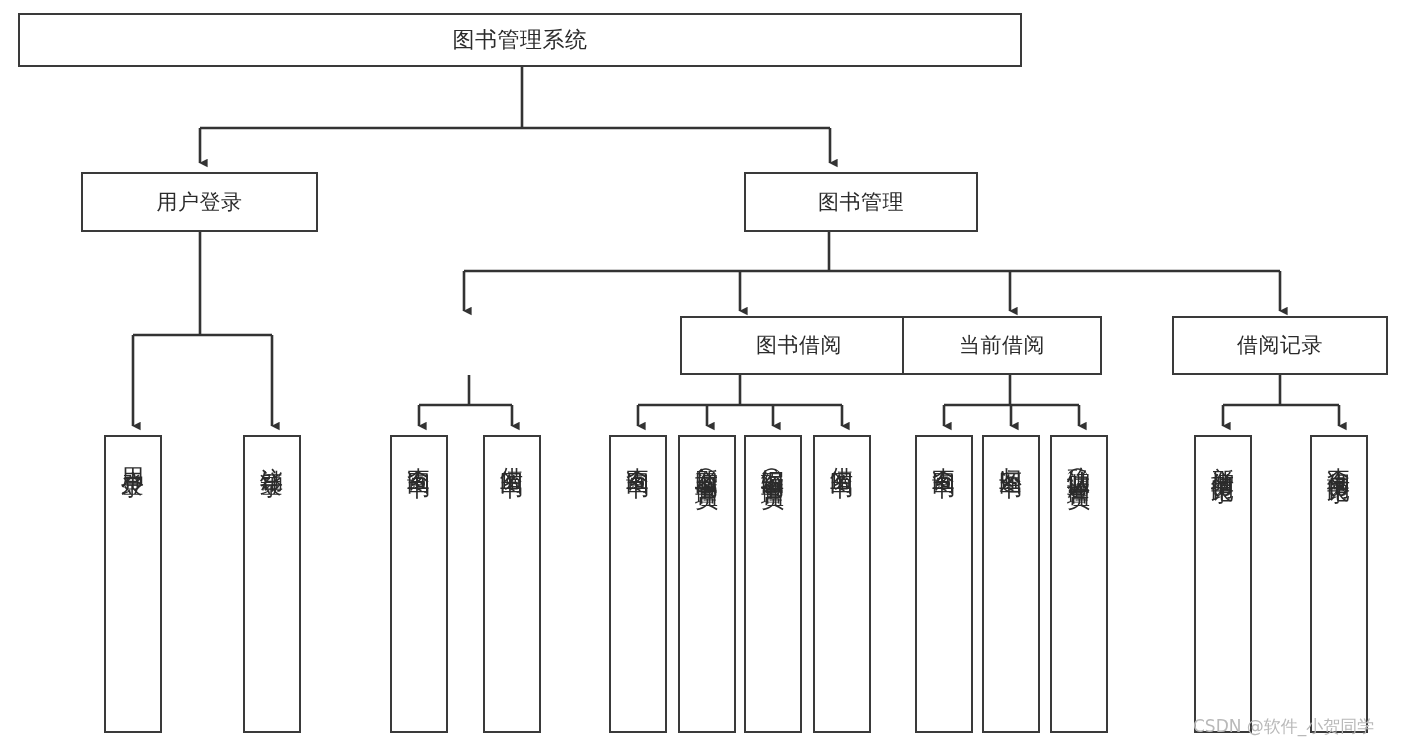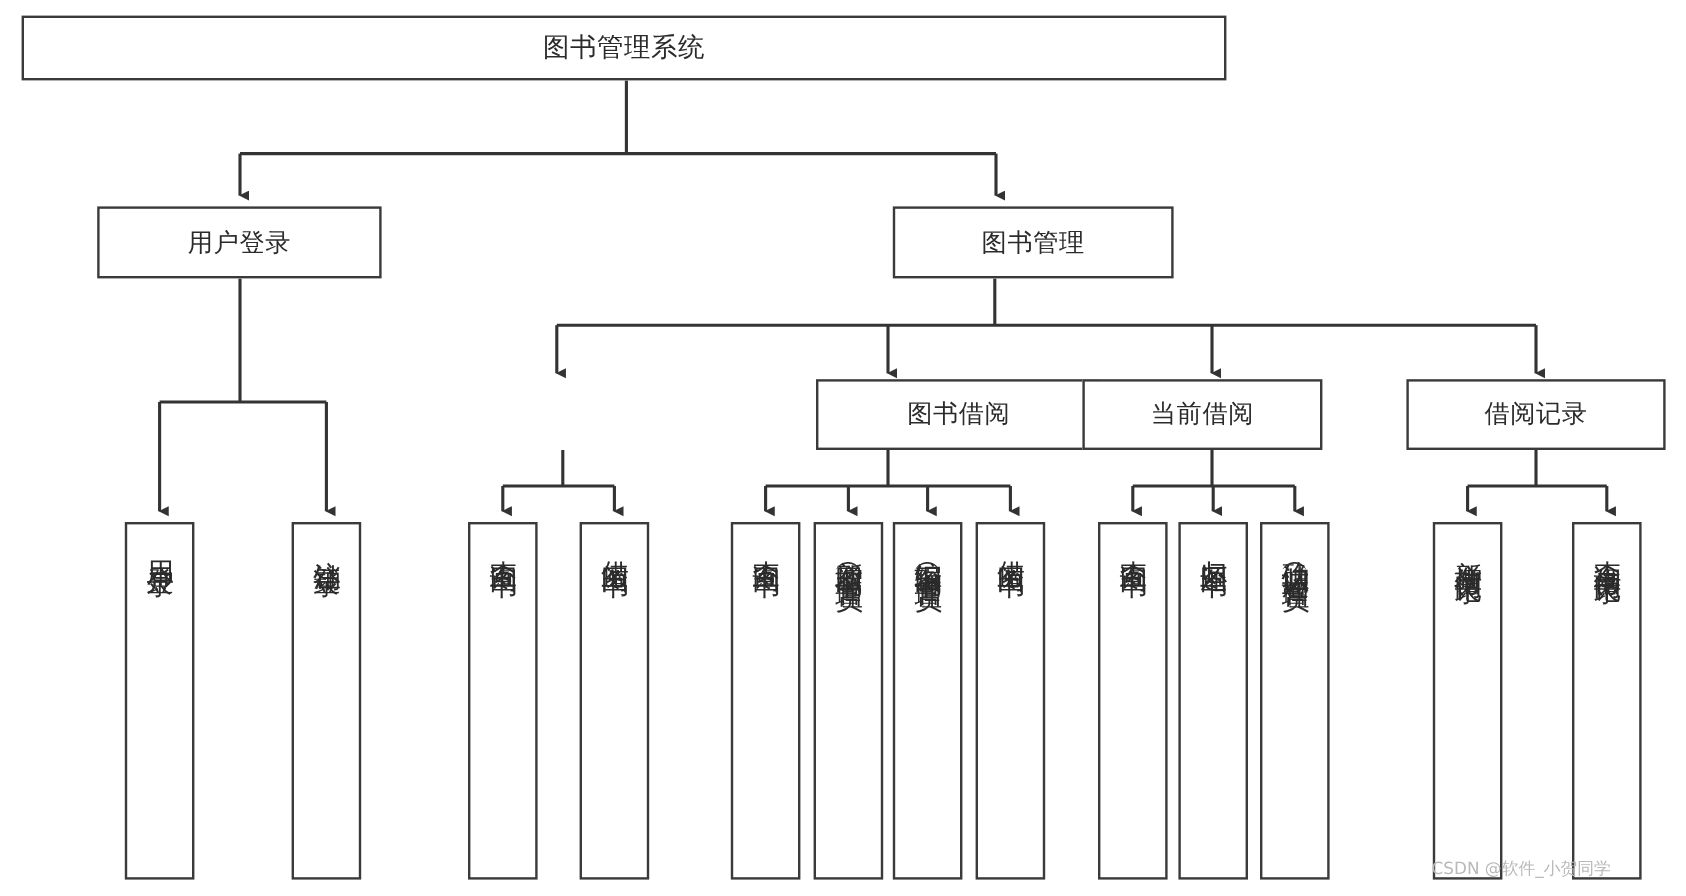--- a/index.html
+++ b/index.html
@@ -56,21 +56,21 @@
     text-orientation: upright;
     font-size: 23px;
     line-height: 1.05;
     letter-spacing: 3px;
     white-space: nowrap;
   }
   .node.root .label { font-size: 22px; font-family: Liberation Serif, serif; }
   .watermark {
     position: absolute;
     color: #b9b9b9;
-    font-size: 14px;
+    font-size: 17px;
     white-space: nowrap;
     font-family: "DejaVu Sans", "Liberation Sans", sans-serif;
   }
 </style>
 </head>
 <body>
 
 <div id="canvas">
 
   <svg class="edges" viewBox="0 0 1405 747" xmlns="http://www.w3.org/2000/svg">

